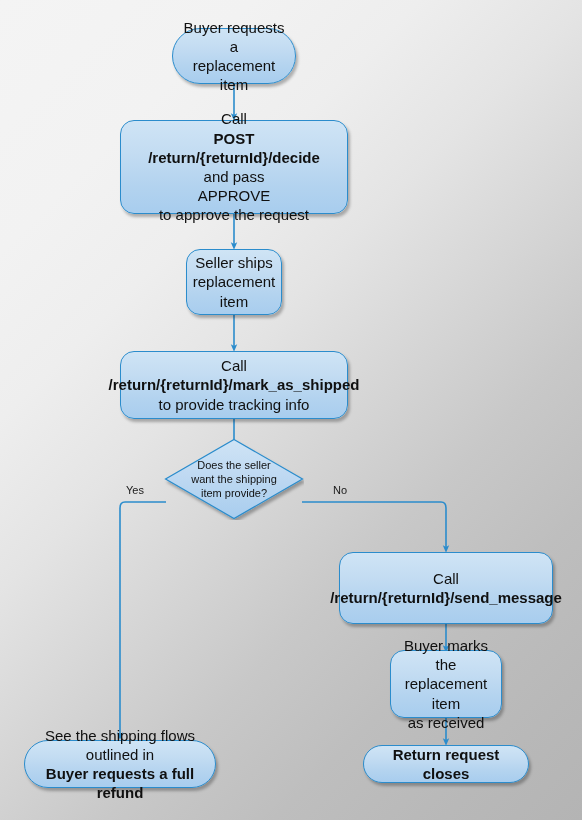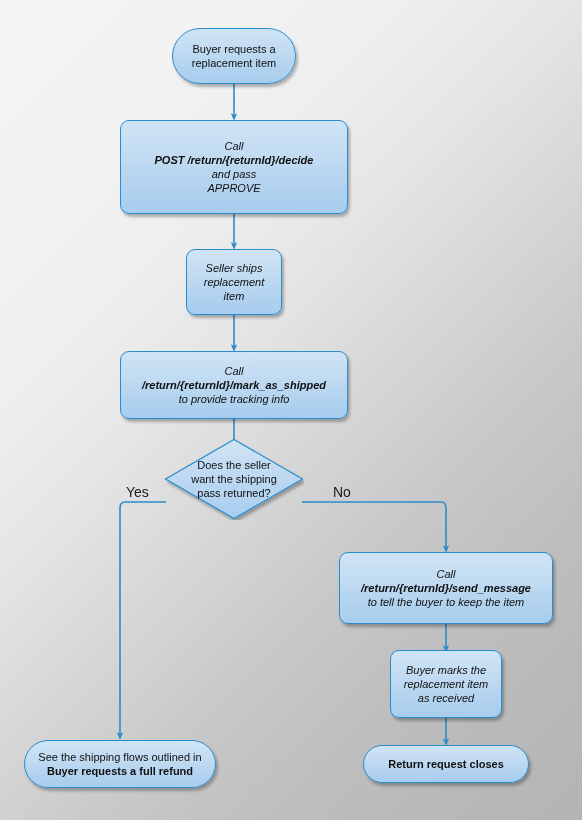--- a/index.html
+++ b/index.html
@@ -43,26 +43,26 @@
     display: flex;
     align-items: center;
     justify-content: center;
     text-align: center;
     color: #101010;
     border: 1px solid #2b8ccc;
     background: linear-gradient(to bottom, #cfe4f5 0%, #c3dcf2 35%, #b3d3ef 70%, #a8cdee 100%);
     box-shadow: 2px 3px 3px rgba(0,0,0,0.28);
     z-index: 3;
   }
-  .node.rounded { border-radius: 9px; font-style: italic; }
+  .node.rounded { border-radius: 14px; }
   .node.pill { border-radius: 30px; }
   .node .txt {
     padding: 0 6px;
     line-height: 1.28;
-    font-size: 11px;
+    font-size: 15px;
   }
   .node .txt .b { font-weight: bold; }
   .diamond-wrap {
     position: absolute;
     z-index: 3;
   }
   .diamond-shape {
     position: absolute;
     left: 0; top: 0;
     width: 100%;
@@ -76,21 +76,21 @@
     display: flex;
     align-items: center;
     justify-content: center;
     text-align: center;
     font-size: 11px;
     line-height: 1.3;
     color: #101010;
   }
   .edge-label {
     position: absolute;
-    font-size: 14px;
+    font-size: 11px;
     color: #1a1a1a;
     z-index: 4;
     white-space: nowrap;
   }
 </style>
 </head>
 <body>
 
 <div id="canvas">
 
@@ -124,20 +124,21 @@
       <div>replacement item</div>
     </div>
   </div>
 
   <div class="node rounded" style="left:120px; top:120px; width:228px; height:94px;">
     <div class="txt">
       <div>Call</div>
       <div class="b">POST /return/{returnId}/decide</div>
       <div>and pass</div>
       <div>APPROVE</div>
+      <div>to approve the request</div>
     </div>
   </div>
 
   <div class="node rounded" style="left:186px; top:249px; width:96px; height:66px;">
     <div class="txt">
       <div>Seller ships</div>
       <div>replacement item</div>
     </div>
   </div>
 
@@ -160,33 +161,32 @@
         <filter id="ds" x="-30%" y="-30%" width="180%" height="180%">
           <feDropShadow dx="2" dy="3" stdDeviation="1.6" flood-color="#000000" flood-opacity="0.3"></feDropShadow>
         </filter>
       </defs>
       <path d="M70,1.5 L138.5,41 L70,80.5 L1.5,41 Z" fill="url(#dg)" stroke="#2b8ccc" stroke-width="1.2" filter="url(#ds)"></path>
     </svg>
     <div class="diamond-label">
       <div>
         <div>Does the seller</div>
         <div>want the shipping</div>
-        <div>pass returned?</div>
+        <div>item provide?</div>
       </div>
     </div>
   </div>
 
   <div class="edge-label" style="left:126px; top:484px;">Yes</div>
   <div class="edge-label" style="left:308px; top:484px;margin-left:25px;">No</div>
 
   <div class="node rounded" style="left:339px; top:552px; width:214px; height:72px;">
     <div class="txt">
       <div>Call</div>
       <div class="b">/return/{returnId}/send_message</div>
-      <div>to tell the buyer to keep the item</div>
     </div>
   </div>
 
   <div class="node rounded" style="left:390px; top:650px; width:112px; height:68px;">
     <div class="txt">
       <div>Buyer marks the</div>
       <div>replacement item</div>
       <div>as received</div>
     </div>
   </div>

